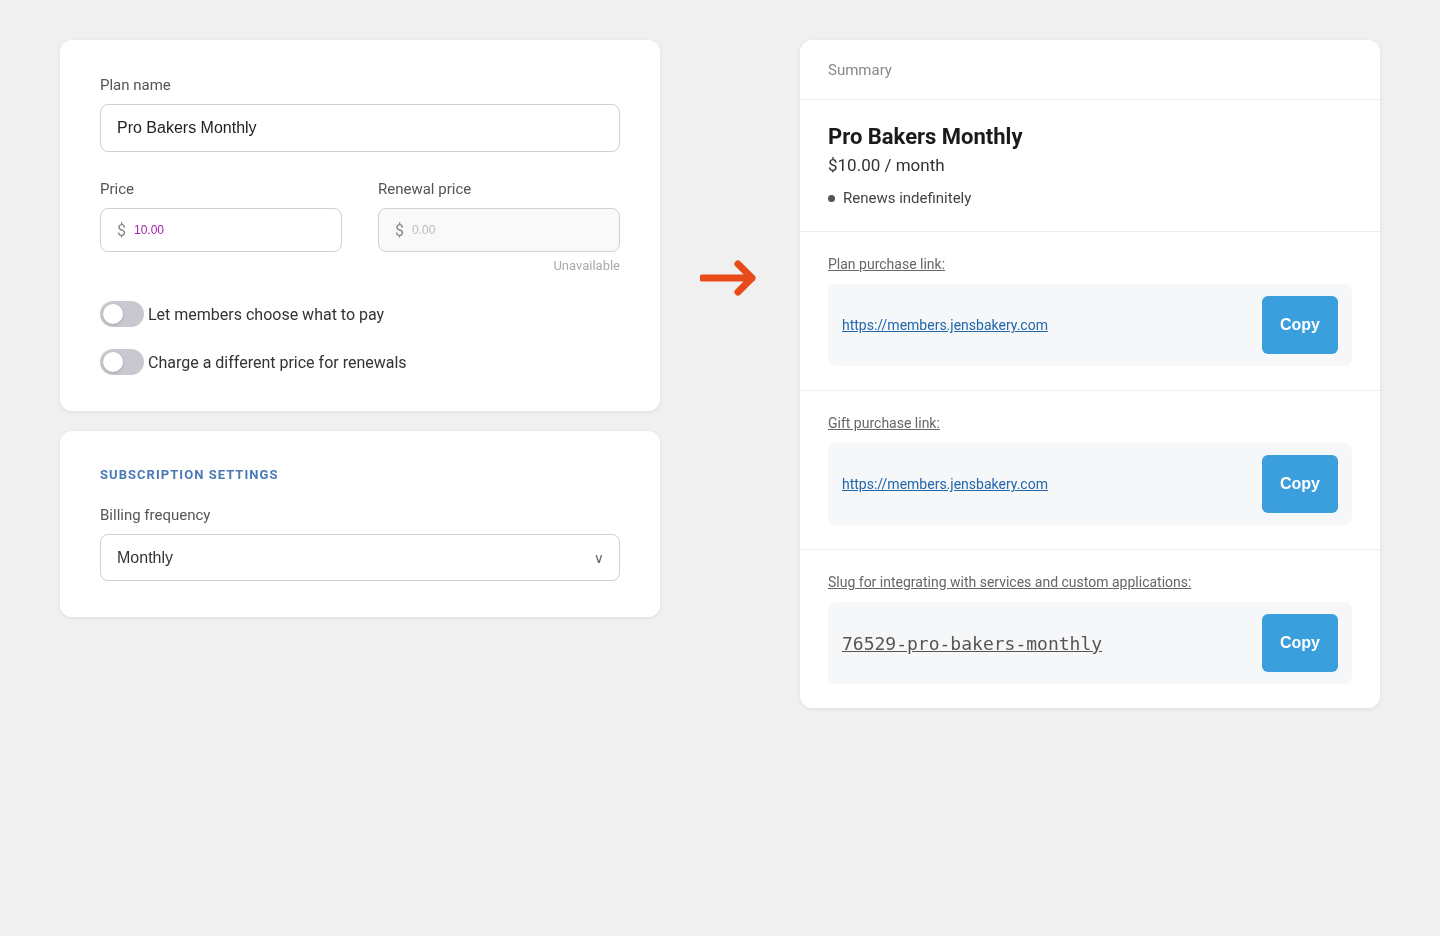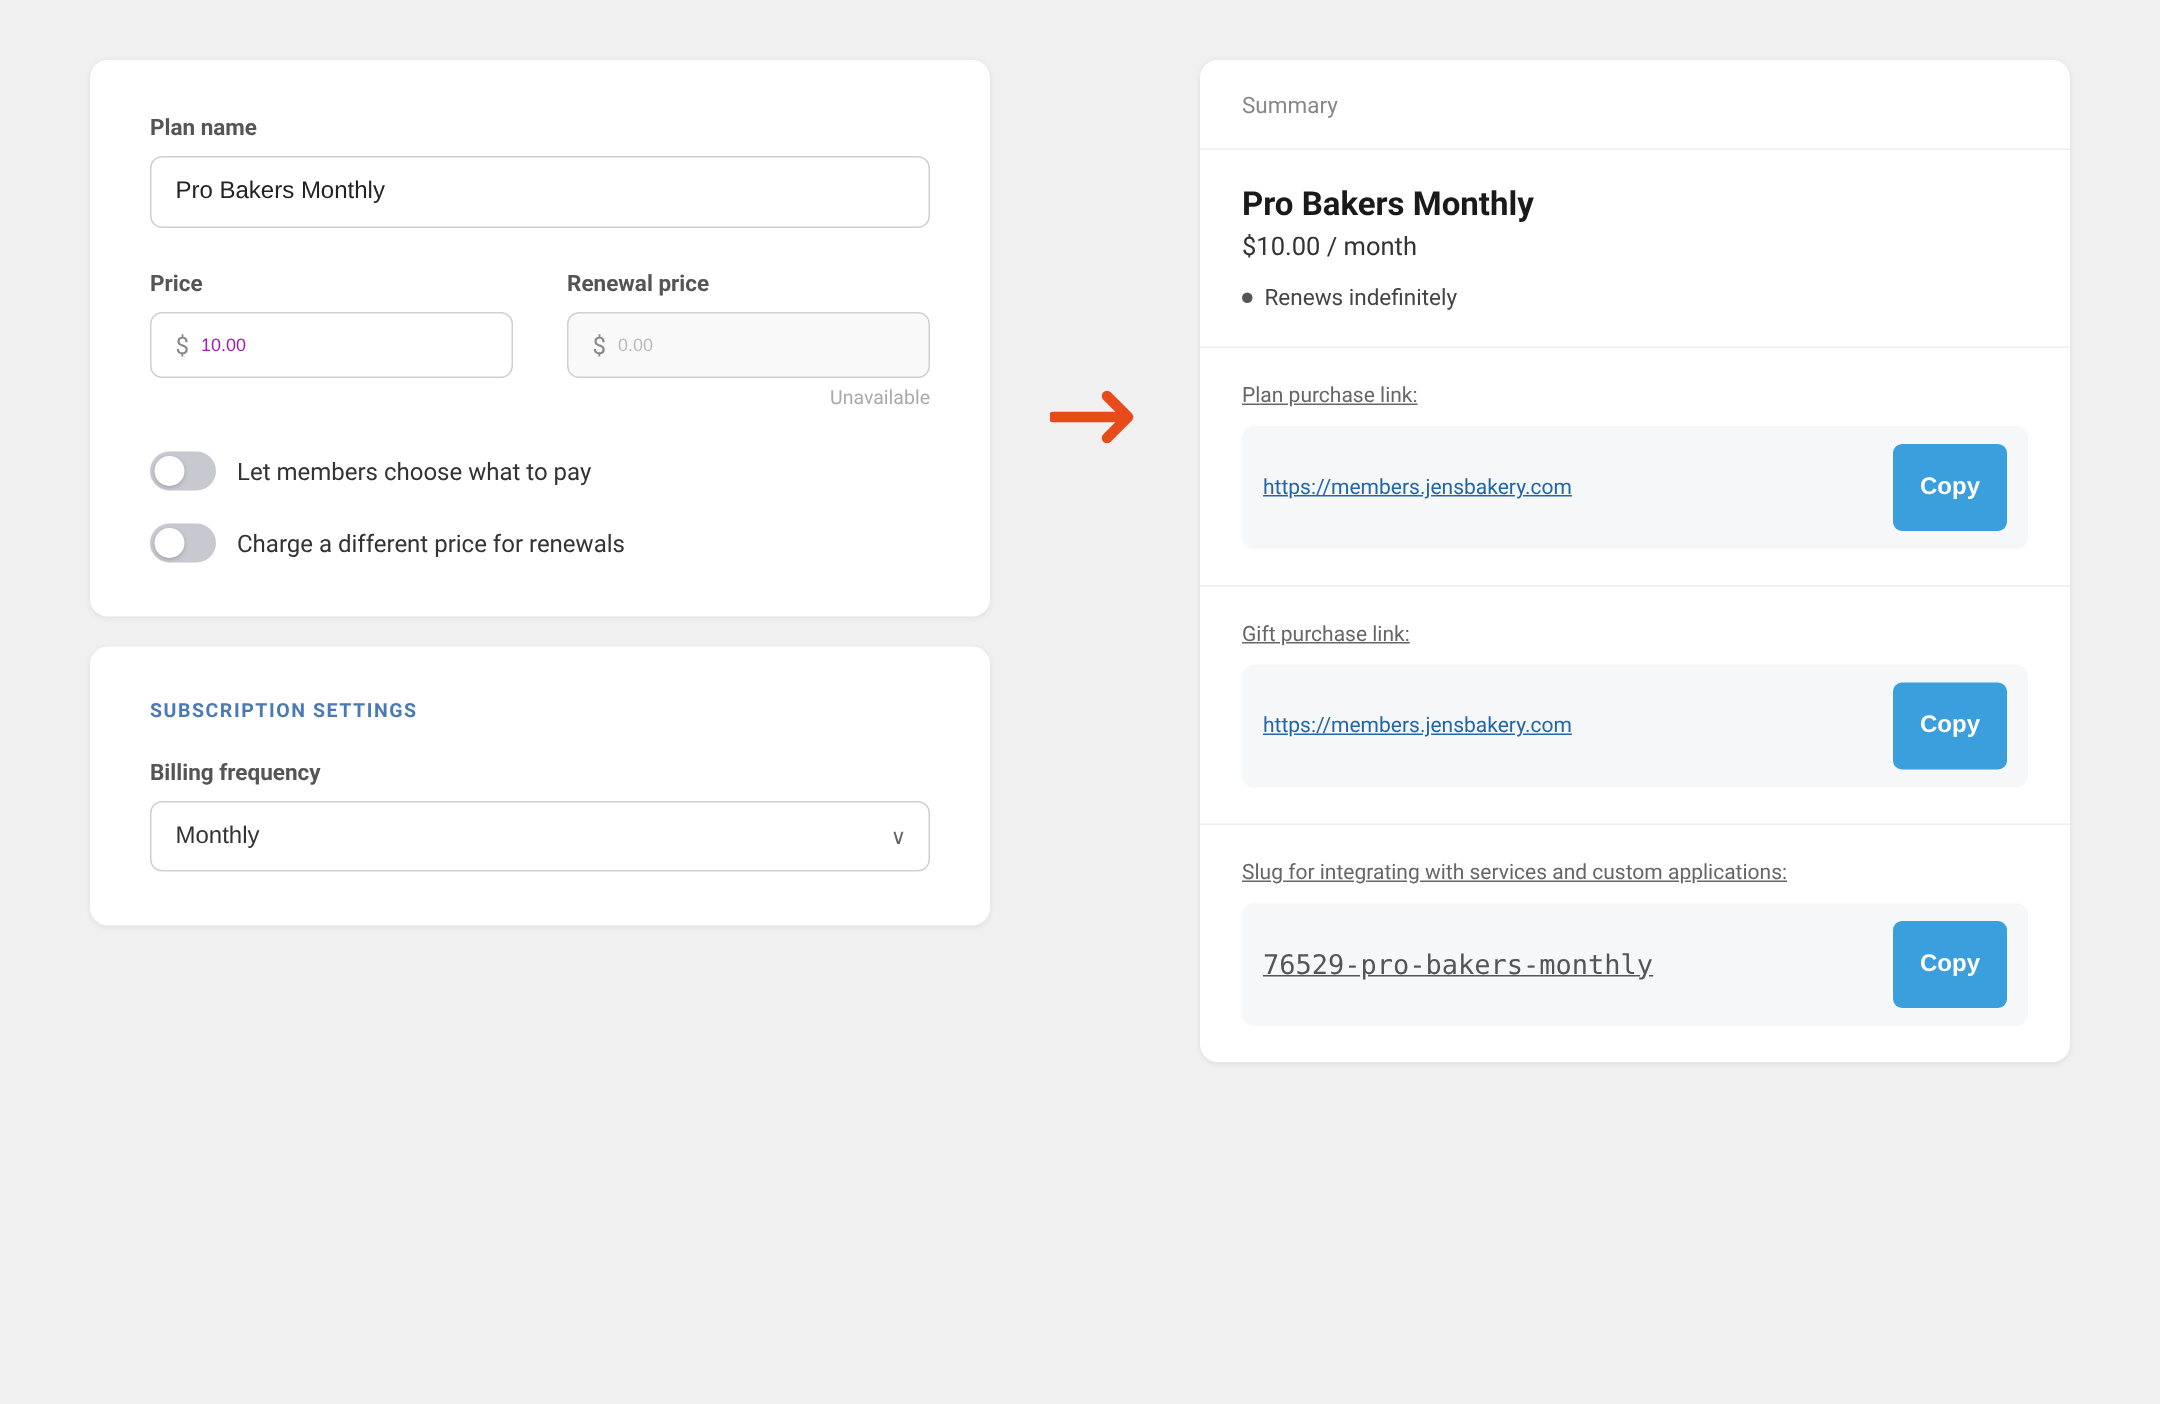--- a/index.html
+++ b/index.html
@@ -34,21 +34,20 @@
     }
     .form-group:last-child {
       margin-bottom: 0;
     }
 
     .label {
       display: block;
       font-size: 15px;
       color: #555;
       margin-bottom: 10px;
-      font-weight: bold;
     }
 
     .text-input {
       width: 100%;
       border: 1.5px solid #d0d0d0;
       border-radius: 8px;
       padding: 14px 16px;
       font-size: 16px;
       color: #222;
       outline: none;
@@ -93,21 +92,21 @@
     .unavailable-text {
       font-size: 13px;
       color: #aaa;
       text-align: right;
       margin-top: 6px;
     }
 
     .toggle-row {
       display: flex;
       align-items: center;
-      gap: 14px;
+      gap: 4px;
       margin-bottom: 22px;
     }
     .toggle-row:last-child {
       margin-bottom: 0;
     }
 
     .toggle {
       position: relative;
       width: 44px;
       height: 26px;

